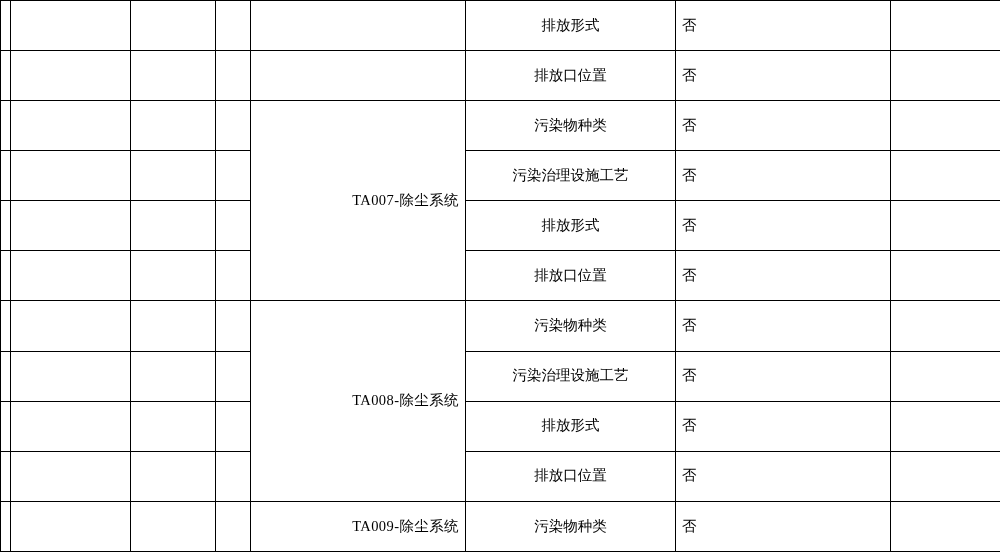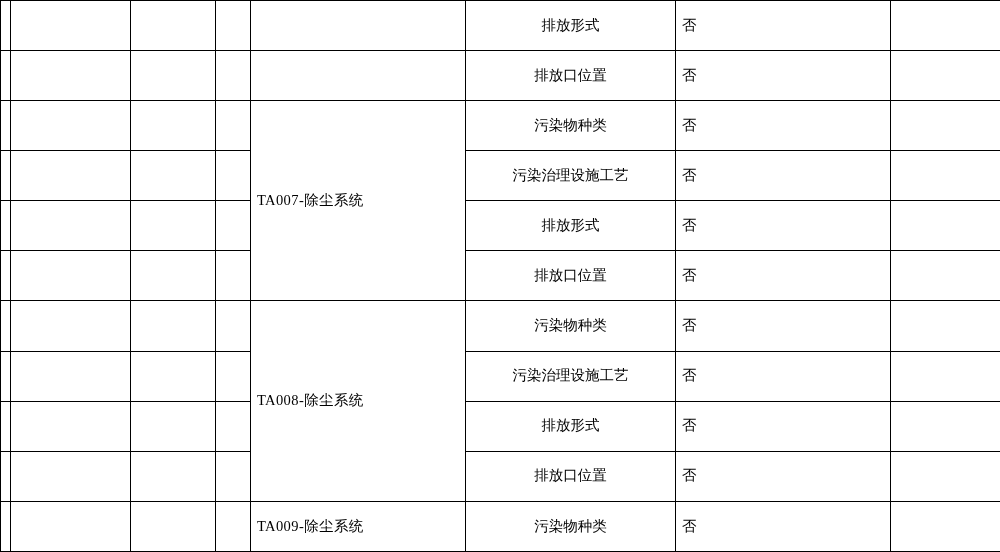--- a/index.html
+++ b/index.html
@@ -41,21 +41,21 @@
   col.c1 { width: 120px; }
   col.c2 { width: 85px; }
   col.c3 { width: 35px; }
   col.c4 { width: 215px; }
   col.c5 { width: 210px; }
   col.c6 { width: 215px; }
   col.c7 { width: 110px; }
 
   td.blank { }
   td.sys-cell {
-    text-align: left;
+    text-align: right;
     letter-spacing: 0.4px;
   }
   td.item-cell {
     text-align: center;
   }
   td.val-cell {
     text-align: left;
     padding-left: 12px;
   }
   td.empty-cell { }

